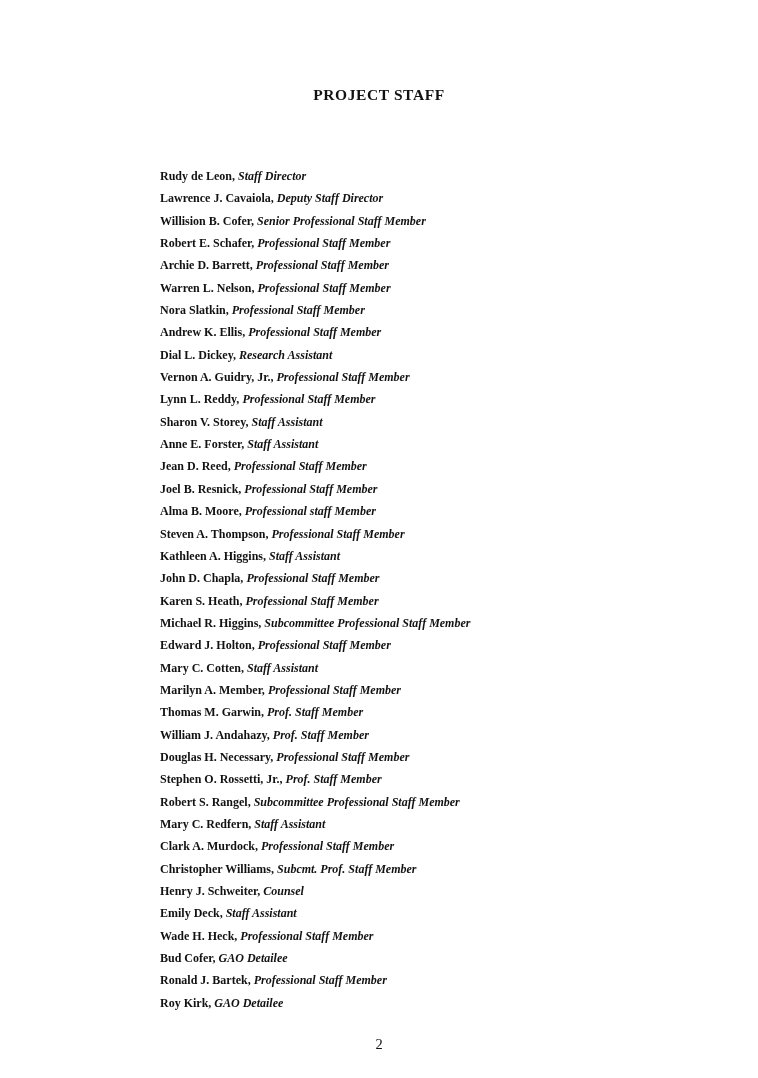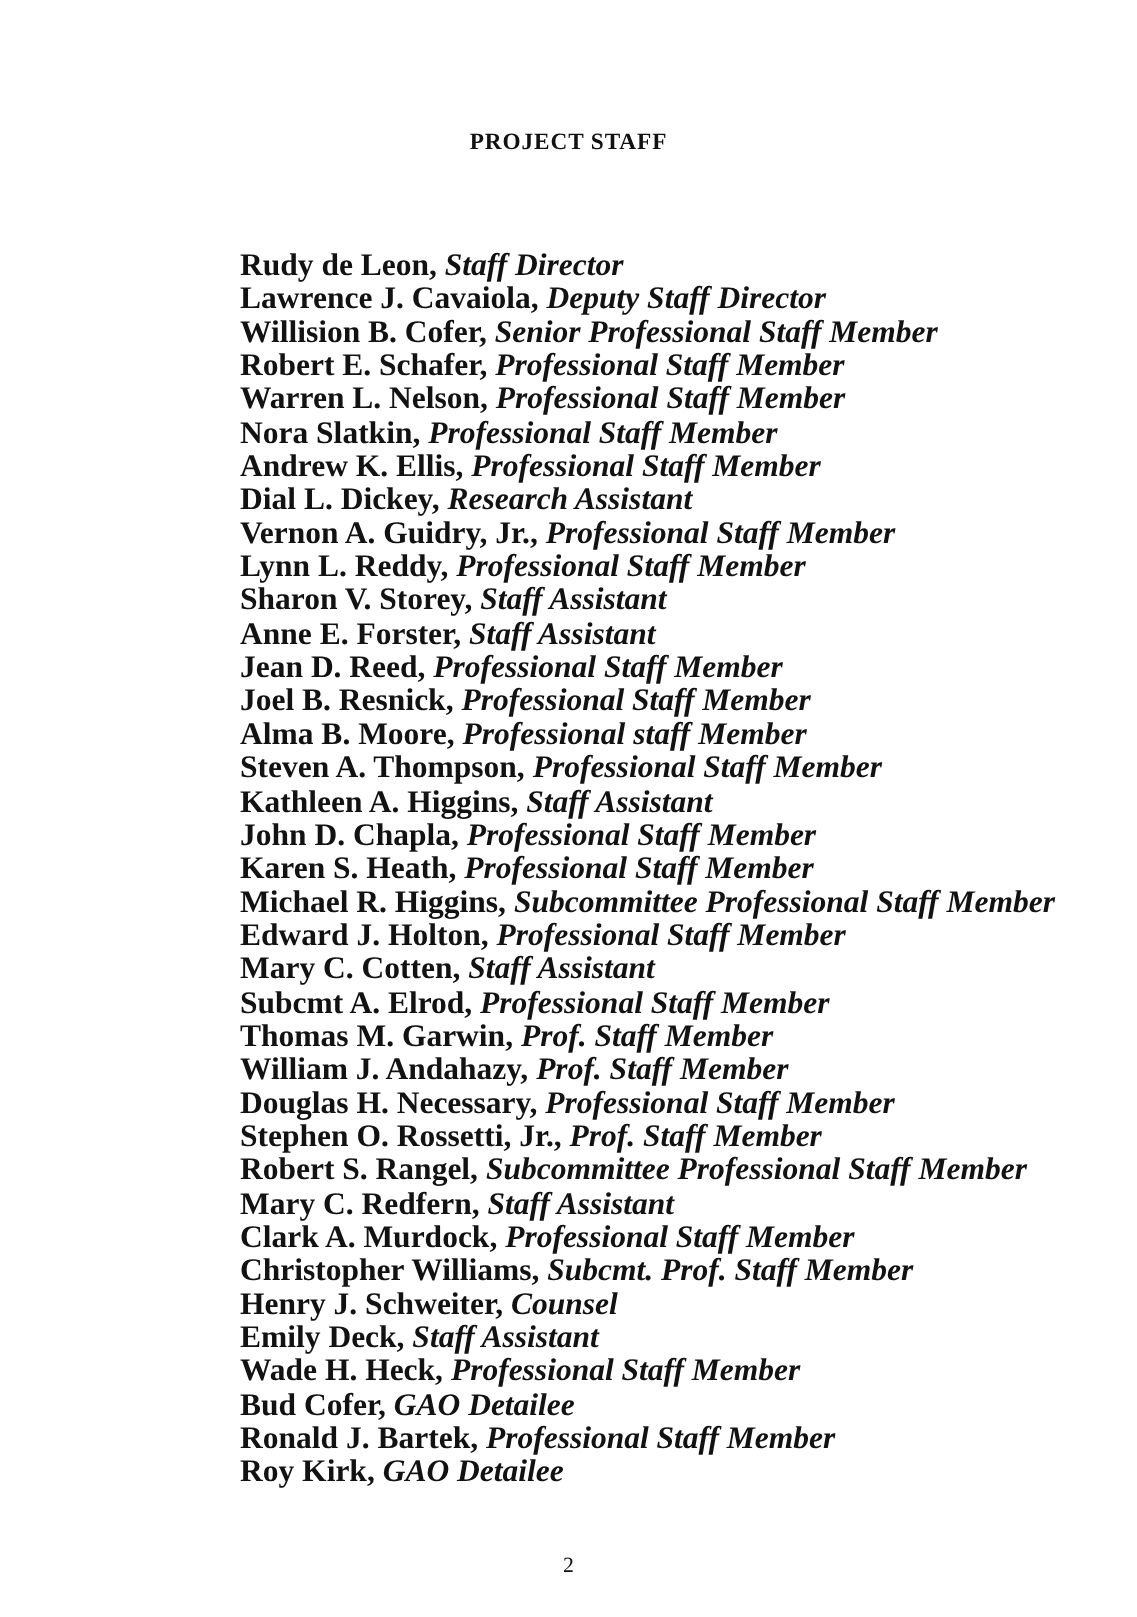--- a/index.html
+++ b/index.html
@@ -26,21 +26,21 @@
     font-size: 15.5px;
     letter-spacing: 0.6px;
   }
   .staff-list {
     position: absolute;
     top: 165px;
     left: 160px;
     width: 560px;
   }
   .staff-entry {
-    font-size: 21px;
+    font-size: 12px;
     line-height: 22.35px;
     white-space: nowrap;
   }
   .staff-name {
     font-weight: bold;
   }
   .staff-role {
     font-weight: bold;
     font-style: italic;
   }
@@ -58,39 +58,40 @@
 
 <div class="page">
 
   <div class="page-title">PROJECT STAFF</div>
 
   <div class="staff-list">
       <div class="staff-entry"><span class="staff-name">Rudy de Leon,</span> <span class="staff-role">Staff Director</span></div>
       <div class="staff-entry"><span class="staff-name">Lawrence J. Cavaiola,</span> <span class="staff-role">Deputy Staff Director</span></div>
       <div class="staff-entry"><span class="staff-name">Willision B. Cofer,</span> <span class="staff-role">Senior Professional Staff Member</span></div>
       <div class="staff-entry"><span class="staff-name">Robert E. Schafer,</span> <span class="staff-role">Professional Staff Member</span></div>
+      <div class="staff-entry"><span class="staff-name">Archie D. Barrett,</span> <span class="staff-role">Professional Staff Member</span></div>
       <div class="staff-entry"><span class="staff-name">Warren L. Nelson,</span> <span class="staff-role">Professional Staff Member</span></div>
       <div class="staff-entry"><span class="staff-name">Nora Slatkin,</span> <span class="staff-role">Professional Staff Member</span></div>
       <div class="staff-entry"><span class="staff-name">Andrew  K. Ellis,</span> <span class="staff-role">Professional Staff Member</span></div>
       <div class="staff-entry"><span class="staff-name">Dial L. Dickey,</span> <span class="staff-role">Research Assistant</span></div>
       <div class="staff-entry"><span class="staff-name">Vernon A. Guidry, Jr.,</span> <span class="staff-role">Professional Staff Member</span></div>
       <div class="staff-entry"><span class="staff-name">Lynn L. Reddy,</span> <span class="staff-role">Professional Staff Member</span></div>
       <div class="staff-entry"><span class="staff-name">Sharon V. Storey,</span> <span class="staff-role">Staff Assistant</span></div>
       <div class="staff-entry"><span class="staff-name">Anne E. Forster,</span> <span class="staff-role">Staff Assistant</span></div>
       <div class="staff-entry"><span class="staff-name">Jean D. Reed,</span> <span class="staff-role">Professional Staff Member</span></div>
       <div class="staff-entry"><span class="staff-name">Joel B. Resnick,</span> <span class="staff-role">Professional Staff Member</span></div>
       <div class="staff-entry"><span class="staff-name">Alma B. Moore,</span> <span class="staff-role">Professional staff Member</span></div>
       <div class="staff-entry"><span class="staff-name">Steven A. Thompson,</span> <span class="staff-role">Professional Staff Member</span></div>
       <div class="staff-entry"><span class="staff-name">Kathleen A. Higgins,</span> <span class="staff-role">Staff Assistant</span></div>
       <div class="staff-entry"><span class="staff-name">John D. Chapla,</span> <span class="staff-role">Professional Staff Member</span></div>
       <div class="staff-entry"><span class="staff-name">Karen S. Heath,</span> <span class="staff-role">Professional Staff Member</span></div>
       <div class="staff-entry"><span class="staff-name">Michael R. Higgins,</span> <span class="staff-role">Subcommittee Professional Staff Member</span></div>
       <div class="staff-entry"><span class="staff-name">Edward J. Holton,</span> <span class="staff-role">Professional Staff Member</span></div>
       <div class="staff-entry"><span class="staff-name">Mary C. Cotten,</span> <span class="staff-role">Staff Assistant</span></div>
-      <div class="staff-entry"><span class="staff-name">Subcmt A. Elrod,</span> <span class="staff-role">Professional Staff Member</span></div>
+      <div class="staff-entry"><span class="staff-name">Marilyn A. Member,</span> <span class="staff-role">Professional Staff Member</span></div>
       <div class="staff-entry"><span class="staff-name">Thomas M. Garwin,</span> <span class="staff-role">Prof. Staff Member</span></div>
       <div class="staff-entry"><span class="staff-name">William J. Andahazy,</span> <span class="staff-role">Prof. Staff Member</span></div>
       <div class="staff-entry"><span class="staff-name">Douglas H. Necessary,</span> <span class="staff-role">Professional Staff Member</span></div>
       <div class="staff-entry"><span class="staff-name">Stephen O. Rossetti, Jr.,</span> <span class="staff-role">Prof. Staff Member</span></div>
       <div class="staff-entry"><span class="staff-name">Robert S. Rangel,</span> <span class="staff-role">Subcommittee Professional Staff Member</span></div>
       <div class="staff-entry"><span class="staff-name">Mary C. Redfern,</span> <span class="staff-role">Staff Assistant</span></div>
       <div class="staff-entry"><span class="staff-name">Clark A. Murdock,</span> <span class="staff-role">Professional Staff Member</span></div>
       <div class="staff-entry"><span class="staff-name">Christopher Williams,</span> <span class="staff-role">Subcmt. Prof. Staff Member</span></div>
       <div class="staff-entry"><span class="staff-name">Henry J. Schweiter,</span> <span class="staff-role">Counsel</span></div>
       <div class="staff-entry"><span class="staff-name">Emily Deck,</span> <span class="staff-role">Staff Assistant</span></div>

